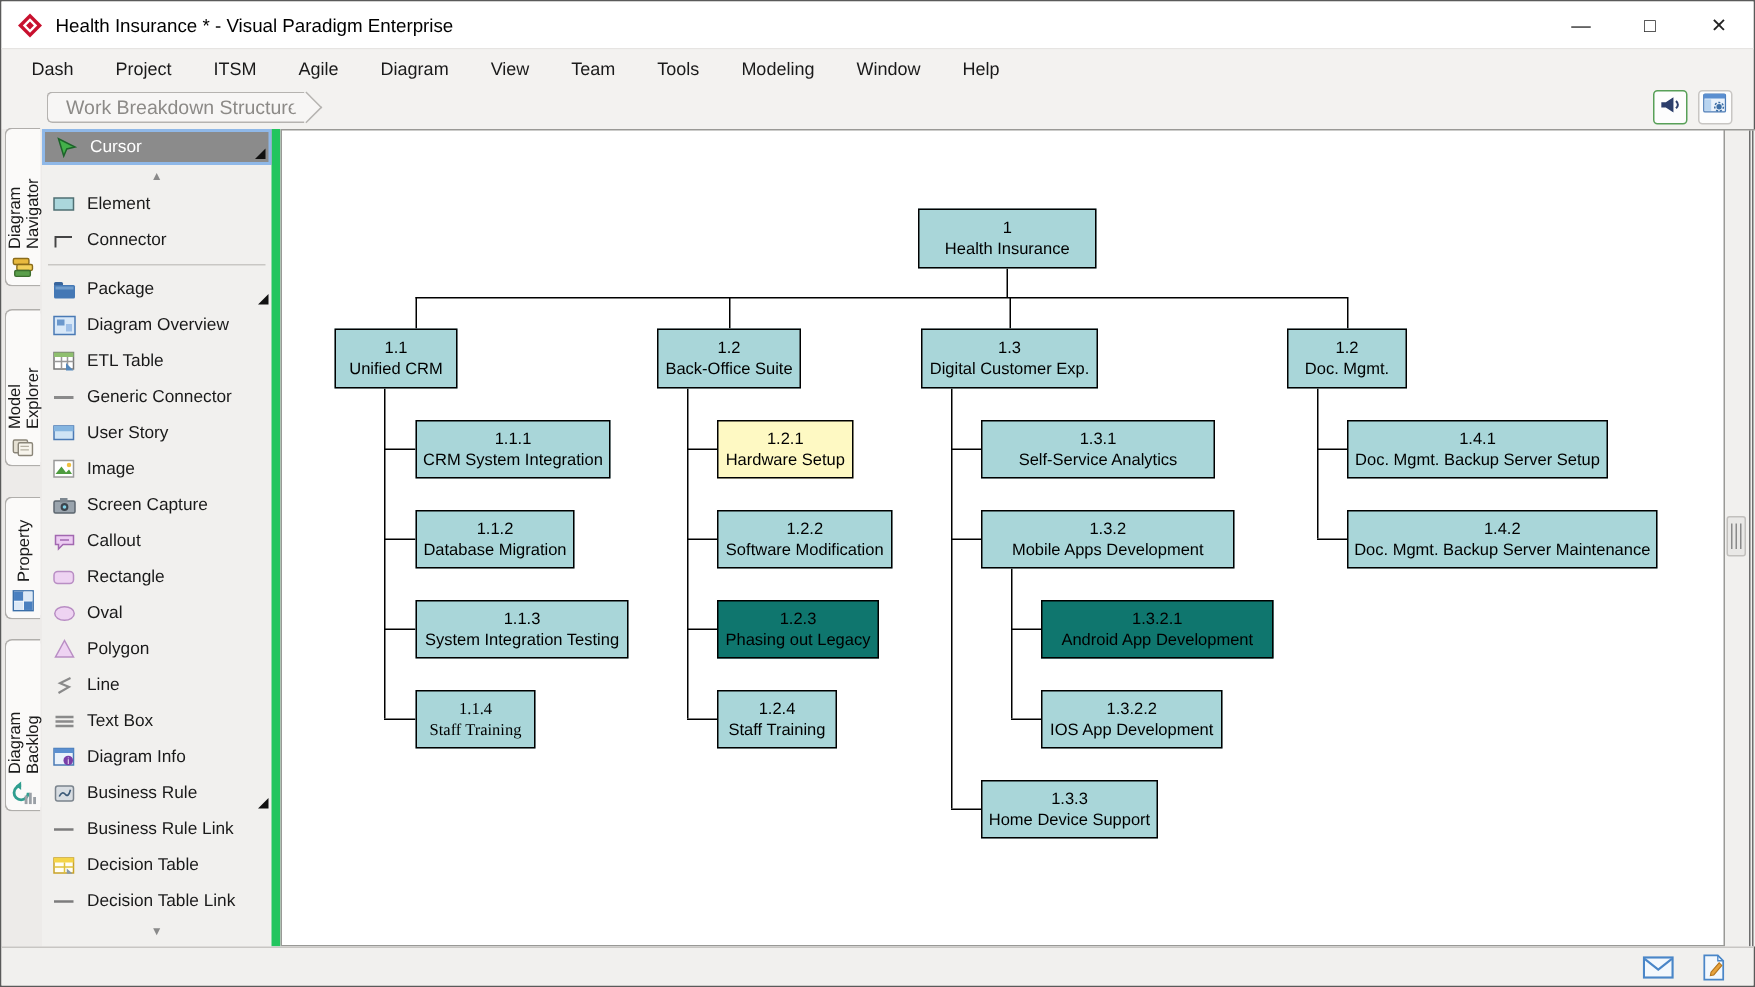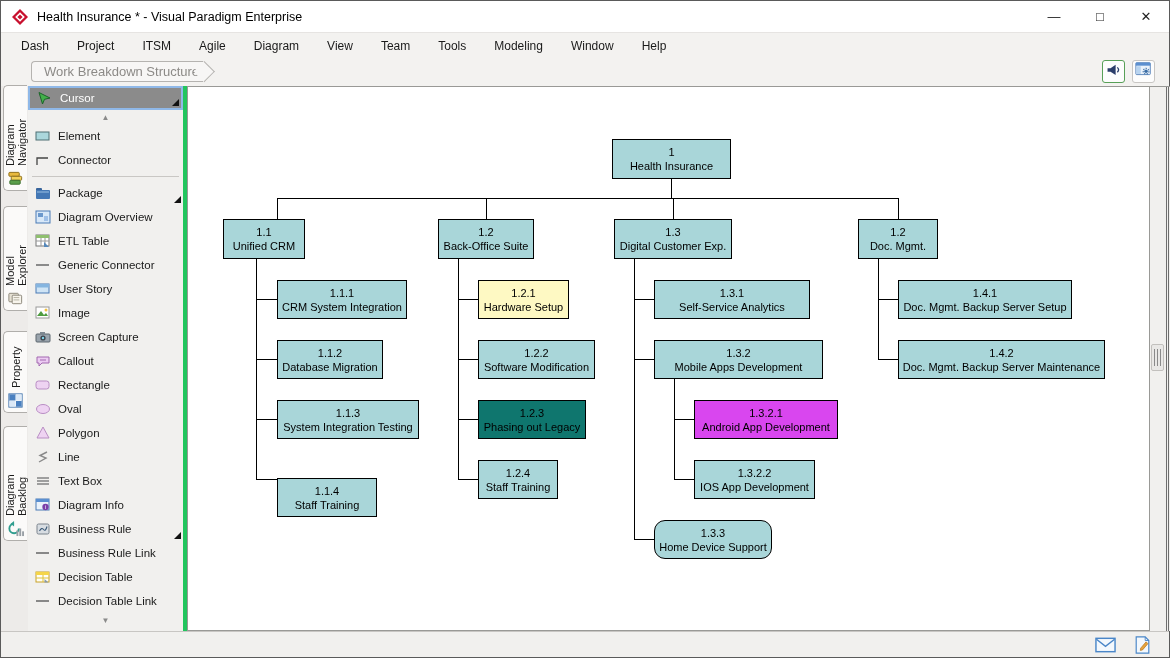--- a/index.html
+++ b/index.html
@@ -28,21 +28,21 @@
   .tr-btn svg { width:17px; height:17px; }
 
   
   .vtabs { position:absolute; left:0; top:85px; width:27px; bottom:26px; background:#edebe9; }
   .vtab { position:absolute; left:2px; width:24px; background:#fbfaf9; border:1px solid #b0aeab; border-right:none; border-radius:5px 0 0 5px; display:flex; flex-direction:column; align-items:center; justify-content:flex-start; padding:6px 0 3px 0; }
   .vtab .vlabel { writing-mode:vertical-rl; transform:rotate(180deg); font-size:11px; color:#1a1a1a; flex:1; display:flex; align-items:center; }
   .vtab .vicon { width:17px; height:17px; margin-top:4px; }
   .vtab .vicon svg { width:17px; height:17px; }
 
   
-  .palette { position:absolute; left:27px; top:85px; width:159px; bottom:26px; background:#f1f0ee; border-right:4px solid #22c55e; }
+  .palette { position:absolute; left:27px; top:85px; width:159px; bottom:26px; background:#f1f0ee; border-right:6px solid #22c55e; }
   .prow { position:relative; height:24px; display:flex; align-items:center; gap:7px; padding-left:7px; }
   .prow .picon { width:16px; height:16px; flex:0 0 16px; display:inline-flex; }
   .prow .picon svg { width:16px; height:16px; }
   .prow .plabel { font-size:11.5px; color:#1a1a1a; white-space:nowrap; }
   .prow.selected { background:#8b8b8b; border:2px solid #8fb8e8; }
   .prow.selected .plabel { color:#ffffff; }
   .corner { position:absolute; right:2px; bottom:2px; width:0; height:0; border-left:7px solid transparent; border-bottom:7px solid #111; }
   .pscroll { height:14px; display:flex; align-items:center; justify-content:center; font-size:8px; color:#8a8a8a; }
   .pdivider { height:9px; display:flex; align-items:center; }
   .pdivider::after { content:""; display:block; height:1px; background:#c9c7c4; width:100%; margin:0 4px; }
@@ -433,21 +433,21 @@
         <span class="nlabel">CRM System Integration</span>
       </div>
       <div class="wbs-node" style="left: 276px; top: 339px; width: 106px; height: 39px; background: rgb(169, 214, 217); text-align: center;">
         <span class="nid">1.1.2</span>
         <span class="nlabel">Database Migration</span>
       </div>
       <div class="wbs-node" style="left: 276px; top: 399px; width: 142px; height: 39px; background: rgb(169, 214, 217);">
         <span class="nid">1.1.3</span>
         <span class="nlabel">System Integration Testing</span>
       </div>
-      <div class="wbs-node" style="left: 276px; top: 477px; width: 100px; height: 39px; background: rgb(169, 214, 217);">
+      <div class="wbs-node" style="left: 276px; top: 459px; width: 80px; height: 39px; background: rgb(169, 214, 217); font-family: Liberation Serif, serif;">
         <span class="nid">1.1.4</span>
         <span class="nlabel">Staff Training</span>
       </div>
       <div class="wbs-node" style="left: 477px; top: 279px; width: 91px; height: 39px; background: #fef9c3;">
         <span class="nid">1.2.1</span>
         <span class="nlabel">Hardware Setup</span>
       </div>
       <div class="wbs-node" style="left: 477px; top: 339px; width: 117px; height: 39px; background: rgb(169, 214, 217);">
         <span class="nid">1.2.2</span>
         <span class="nlabel">Software Modification</span>
@@ -461,29 +461,29 @@
         <span class="nlabel">Staff Training</span>
       </div>
       <div class="wbs-node" style="left: 653px; top: 279px; width: 156px; height: 39px; background: rgb(169, 214, 217);">
         <span class="nid">1.3.1</span>
         <span class="nlabel">Self-Service Analytics</span>
       </div>
       <div class="wbs-node" style="left: 653px; top: 339px; width: 169px; height: 39px; background: rgb(169, 214, 217);">
         <span class="nid">1.3.2</span>
         <span class="nlabel">Mobile Apps Development</span>
       </div>
-      <div class="wbs-node" style="left: 693px; top: 399px; width: 144px; height: 39px; background: #d946ef;">
+      <div class="wbs-node" style="left: 693px; top: 399px; width: 155px; height: 39px; background: #0f766e;">
         <span class="nid">1.3.2.1</span>
         <span class="nlabel">Android App Development</span>
       </div>
       <div class="wbs-node" style="left: 693px; top: 459px; width: 121px; height: 39px; background: rgb(169, 214, 217);">
         <span class="nid">1.3.2.2</span>
         <span class="nlabel">IOS App Development</span>
       </div>
-      <div class="wbs-node" style="left: 653px; top: 519px; width: 118px; height: 39px; background: rgb(169, 214, 217); border-radius: 11px;">
+      <div class="wbs-node" style="left: 653px; top: 519px; width: 118px; height: 39px; background: rgb(169, 214, 217);">
         <span class="nid">1.3.3</span>
         <span class="nlabel">Home Device Support</span>
       </div>
       <div class="wbs-node" style="left: 897px; top: 279px; width: 174px; height: 39px; background: rgb(169, 214, 217);">
         <span class="nid">1.4.1</span>
         <span class="nlabel">Doc. Mgmt. Backup Server Setup</span>
       </div>
       <div class="wbs-node" style="left: 897px; top: 339px; width: 207px; height: 39px; background: rgb(169, 214, 217);">
         <span class="nid">1.4.2</span>
         <span class="nlabel">Doc. Mgmt. Backup Server Maintenance</span>

